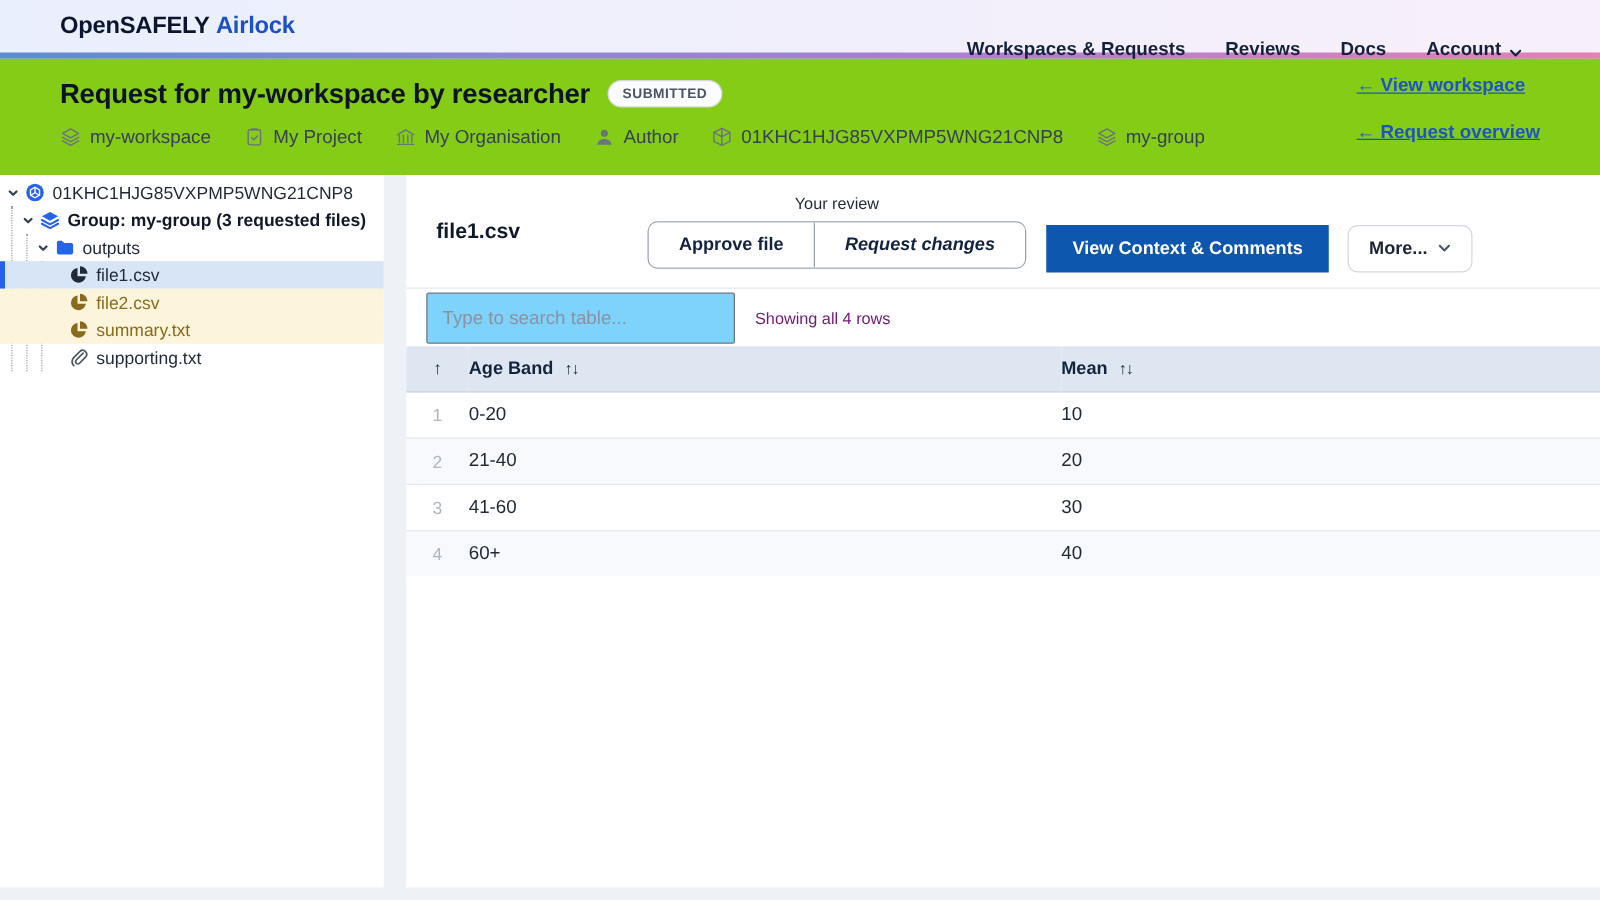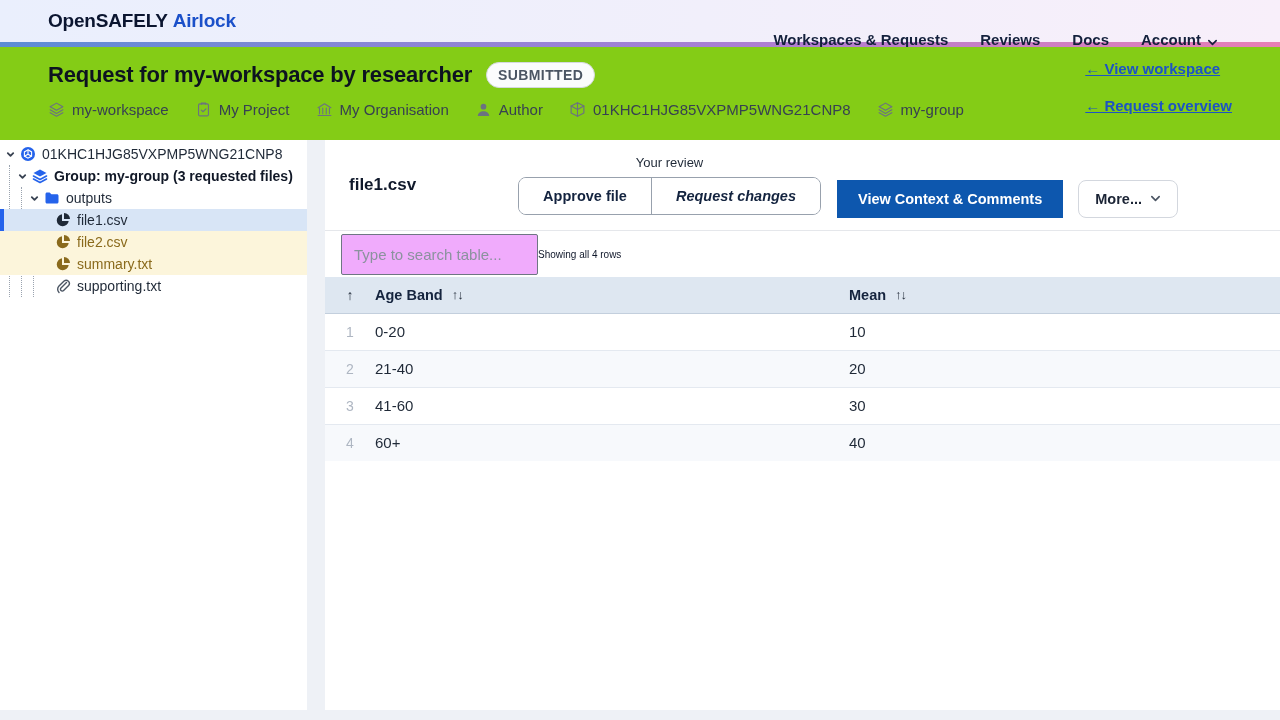--- a/index.html
+++ b/index.html
@@ -17,21 +17,21 @@
   .nav-item { font-size:15px; font-weight:700; color:#14213d; cursor:pointer; display:flex; align-items:flex-end; gap:6px;margin-top:36px; }
   .chev-svg { width:11px; height:11px; }
 
   .grad-bar { height:5px;
     background:linear-gradient(90deg,#5b8dd4 0%,#8a86d6 30%,#a77fd4 55%,#e87fb6 100%); }
 
   
   .req-header { height:93px; background:#84cc16; padding:15px 44px 0 48px; position:relative; }
   .title-row { display:flex; align-items:center; gap:14px; }
   .page-title { font-size:22px; font-weight:800; color:#0d1320; letter-spacing:-0.2px; }
-  .status-pill { font-size:14px; font-weight:700; letter-spacing:.4px; color:#4b5563;
+  .status-pill { font-size:11px; font-weight:700; letter-spacing:.4px; color:#4b5563;
                  background:#fbfcfd; border:1px solid #d5d9df; border-radius:999px; padding:4px 11px; }
   .meta-row { margin-top:13px; display:flex; align-items:center; gap:26px; }
   .meta-item { display:flex; align-items:center; gap:7px; font-size:15px; color:#374151; }
   .meta-item svg { width:17px; height:17px; stroke:#6b7280; fill:none; stroke-width:1.6;
                    stroke-linecap:round; stroke-linejoin:round; }
   .meta-item svg.filled { fill:#6b7280; stroke:none; }
   .hdr-links { position:absolute; top:13px; right:48px; display:flex; flex-direction:column;
                gap:20px; }
   .hdr-link { font-size:15px; font-weight:700; color:#1c54c4; text-decoration:underline; cursor:pointer; }
 
@@ -76,24 +76,24 @@
   .btn-primary { margin-left:16px; margin-top:27px; background:#0d57ae; color:#fff; border:none;
                  border-radius:0; padding:11px 21px; font-size:14.5px; font-weight:700;
                  cursor:pointer; font-family:inherit; }
   .btn-more { margin-left:15px; margin-top:27px; background:#fff; border:1px solid #d3d7de;
               border-radius:8px; padding:10px 16px; font-size:14.5px; font-weight:700; color:#1b2435;
               cursor:pointer; font-family:inherit; display:flex; align-items:center; gap:8px; }
   .btn-more svg { width:11px; height:11px; }
 
   
   .toolbar { height:46px; display:flex; align-items:center; padding-left:16px; }
-  .search-input { width:197px; height:41px; border:1px solid #6e7683; border-radius:2px;
-                  padding:0 12px; font-size:15px; color:#111827; font-family:inherit; background:#f0abfc; }
+  .search-input { width:247px; height:41px; border:1px solid #6e7683; border-radius:2px;
+                  padding:0 12px; font-size:15px; color:#111827; font-family:inherit; background:#7dd3fc; }
   .search-input::placeholder { color:#8b929e; }
-  .rows-status { font-size:10px; color:#0f172a; }
+  .rows-status { margin-left:16px; font-size:13px; color:#701a75; }
 
   
   table { width:100%; border-collapse:collapse; table-layout:fixed; }
   thead th { background:#dee7f1; height:36px; font-size:14.5px; font-weight:700; color:#15243e;
              text-align:left; border-bottom:1px solid #c3cfdd; padding:0; }
   th .th-inner { display:flex; align-items:center; gap:9px; }
   .col-idx { width:50px; }
   .col-age { width:474px; }
   th.idx, td.idx { text-align:center; }
   .hdr-arrow { font-size:14px; color:#1f2937; font-weight:700; }

